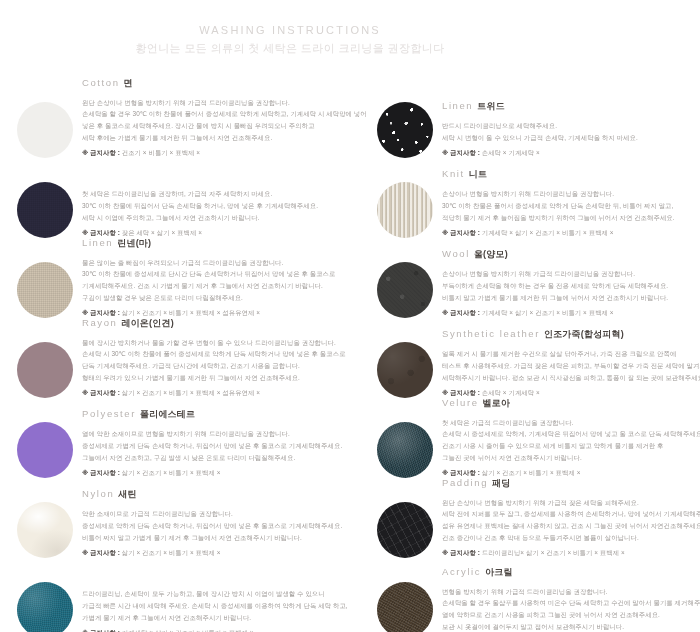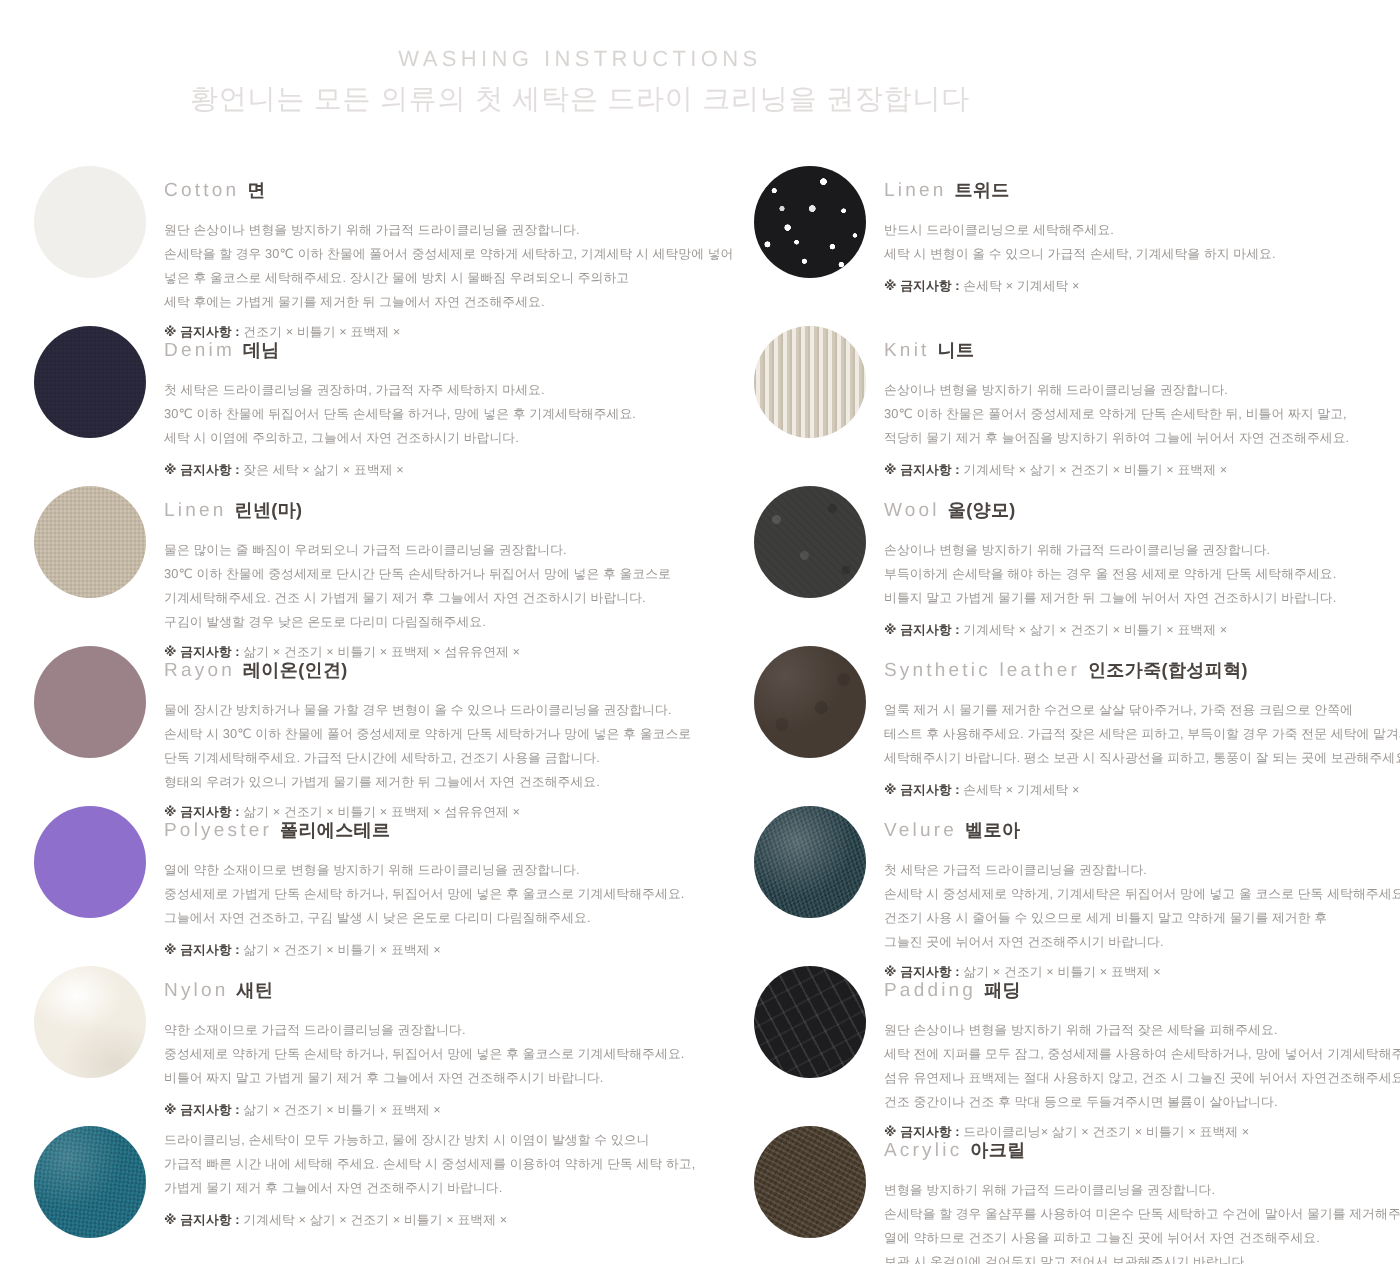--- a/index.html
+++ b/index.html
@@ -15,38 +15,38 @@
   
   .header{padding-top:24px;text-align:center;}
   .header .title{
     font-size:11px;
     letter-spacing:2.2px;
     color:#d8d4d2;
     font-weight:400;
   }
   .header .subtitle{
     margin-top:5px;
-    font-size:14px;
+    font-size:11px;
     letter-spacing:0.4px;
     color:#e2dedd;
     font-weight:400;
   }
 
   
   .grid{
     margin-top:22px;
     display:grid;
     grid-template-columns:340px 340px;
     column-gap:20px;
     row-gap:0;
     padding-left:8px;
   }
   .cell{
     display:flex;
-    align-items:flex-start;
+    align-items:flex-end;
     height:80px;
     box-sizing:border-box;
   }
 
   
   .swatch-wrap{
     width:74px;
     min-width:74px;
     display:flex;
     justify-content:center;
@@ -211,21 +211,20 @@
           <div class="ban"><span class="lbl">※ 금지사항 :</span><span class="mark"> 손세탁 ×  기계세탁 ×</span></div>
         </div>
       </div>
       <div class="cell">
         <div class="swatch-wrap">
           <div class="swatch" style="background: rgb(43, 42, 62);">
             <div class="tex tex-weave"></div>
           </div>
         </div>
         <div class="info">
-          <div class="name-line"><span class="name-en">Denim</span><span class="name-ko">데님</span></div>
           <div class="desc">
             <div>첫 세탁은 드라이클리닝을 권장하며, 가급적 자주 세탁하지 마세요.</div>
             <div>30℃ 이하 찬물에 뒤집어서 단독 손세탁을 하거나, 망에 넣은 후 기계세탁해주세요.</div>
             <div>세탁 시 이염에 주의하고, 그늘에서 자연 건조하시기 바랍니다.</div>
           </div>
           <div class="ban"><span class="lbl">※ 금지사항 :</span><span class="mark"> 잦은 세탁 ×  삶기 ×  표백제 ×</span></div>
         </div>
       </div>
       <div class="cell">
         <div class="swatch-wrap">

